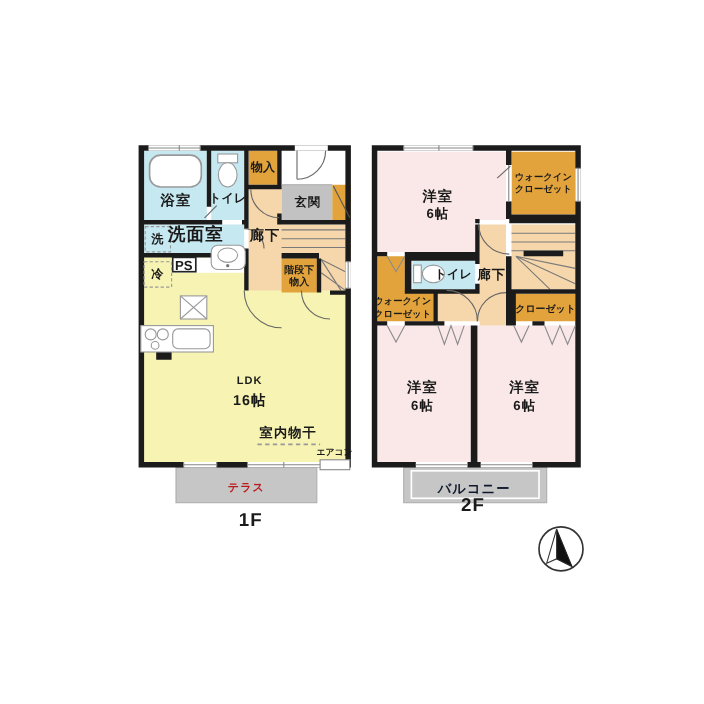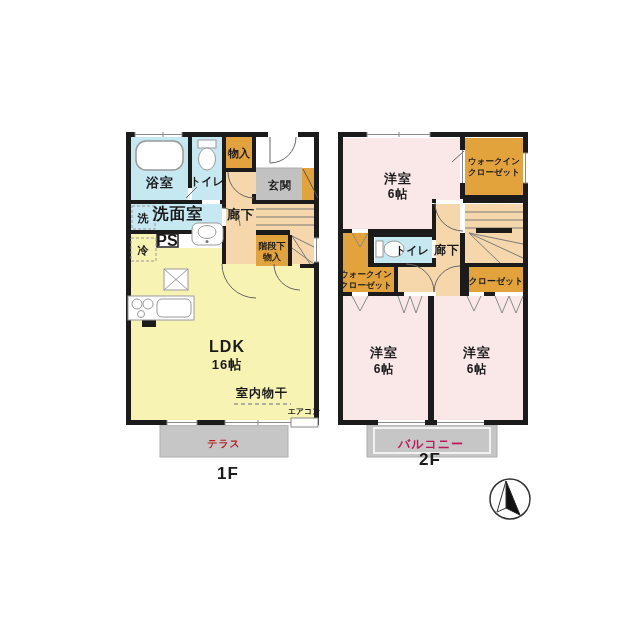--- a/index.html
+++ b/index.html
@@ -143,40 +143,40 @@
     <path d="M506 481 L506 508 L497 512 Z" fill="#ffffff" stroke="#333333" stroke-width="1"></path>
   </g>
 </svg>
 
 <div class="lb" style="left:160px;top:182px;font-size:13px">浴室</div>
 <div class="lb sm" style="left:207px;top:181px;font-size:11px">トイレ</div>
 <div class="lb sm" style="left:239px;top:153px;font-size:11px">物入</div>
 <div class="lb" style="left:280px;top:185px;font-size:11px">玄関</div>
 <div class="lb" style="left:178px;top:214px;font-size:16px">洗面室</div>
 <div class="lb sm" style="left:143px;top:218px;font-size:11px">洗</div>
-<div class="lb sm" style="left:167px;top:241px;font-size:16px">PS</div>
+<div class="lb sm" style="left:167px;top:241px;font-size:12px">PS</div>
 <div class="lb sm" style="left:143px;top:250px;font-size:11px">冷</div>
 <div class="lb" style="left:241px;top:214px;font-size:13px">廊下</div>
 <div class="lb sm" style="left:272px;top:246px;font-size:9px">階段下</div>
 <div class="lb sm" style="left:272px;top:257px;font-size:9px">物入</div>
-<div class="lb" style="left:227px;top:347px;font-size:16px">LDK</div>
+<div class="lb" style="left:227px;top:347px;font-size:10px">LDK</div>
 <div class="lb" style="left:227px;top:364px;font-size:13px">16帖</div>
 <div class="lb" style="left:262px;top:393px;font-size:12px">室内物干</div>
 <div class="lb sm" style="left:304px;top:412px;font-size:8px">エアコン</div>
 <div class="lb" style="left:224px;top:444px;font-size:10px;color:#b91c1c">テラス</div>
 <div class="lb" style="left:228px;top:473px;font-size:17px">1F</div>
 
 <div class="lb" style="left:398px;top:178px;font-size:13px">洋室</div>
 <div class="lb" style="left:398px;top:194px;font-size:12px">6帖</div>
 <div class="lb sm" style="left:494px;top:161px;font-size:8.5px">ウォークイン</div>
 <div class="lb sm" style="left:494px;top:172px;font-size:8.5px">クローゼット</div>
 <div class="lb sm" style="left:412px;top:250px;font-size:11px">トイレ</div>
 <div class="lb" style="left:447px;top:250px;font-size:12px">廊下</div>
 <div class="lb sm" style="left:366px;top:274px;font-size:8.5px">ウォークイン</div>
 <div class="lb sm" style="left:366px;top:285px;font-size:8.5px">クローゼット</div>
 <div class="lb sm" style="left:496px;top:281px;font-size:9px">クローゼット</div>
 <div class="lb" style="left:384px;top:352px;font-size:13px">洋室</div>
 <div class="lb" style="left:384px;top:369px;font-size:12px">6帖</div>
 <div class="lb" style="left:477px;top:352px;font-size:13px">洋室</div>
 <div class="lb" style="left:477px;top:369px;font-size:12px">6帖</div>
-<div class="lb" style="left:431px;top:444px;font-size:12px;color:#be185d">バルコニー</div>
+<div class="lb" style="left:431px;top:444px;font-size:12px;color:#0f172a">バルコニー</div>
 <div class="lb" style="left:430px;top:459px;font-size:17px">2F</div>
 </div>
 
 </body></html>

